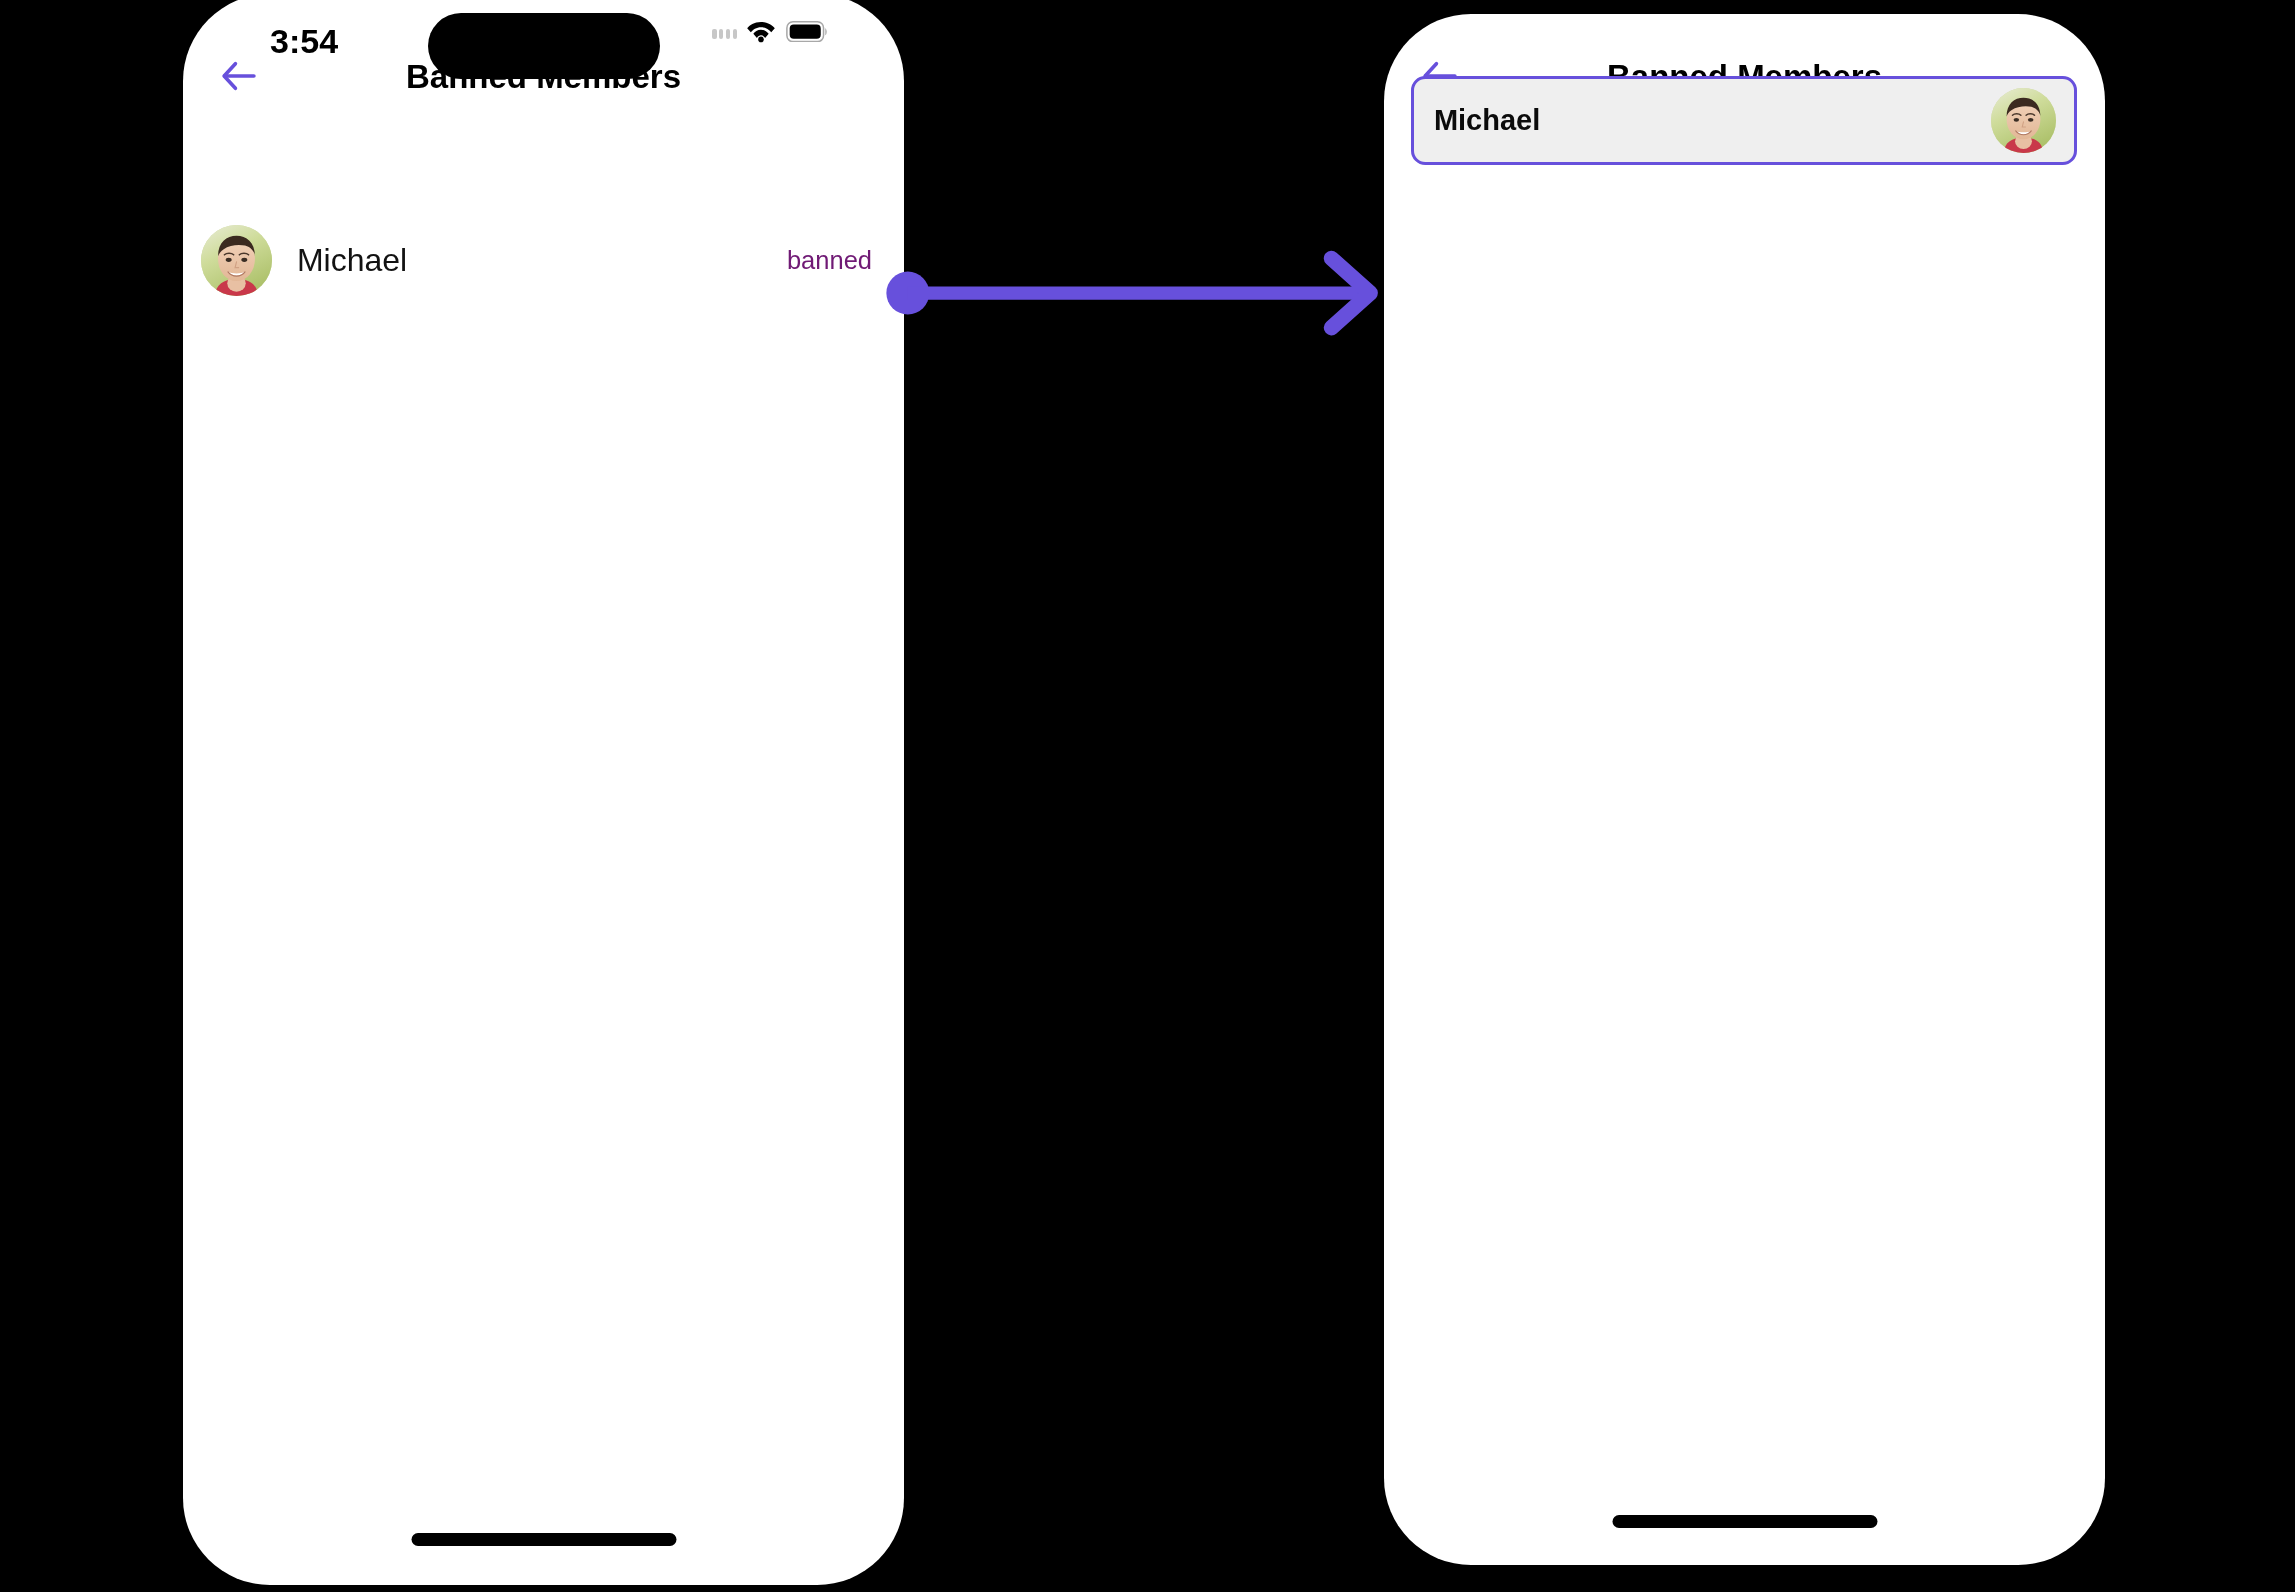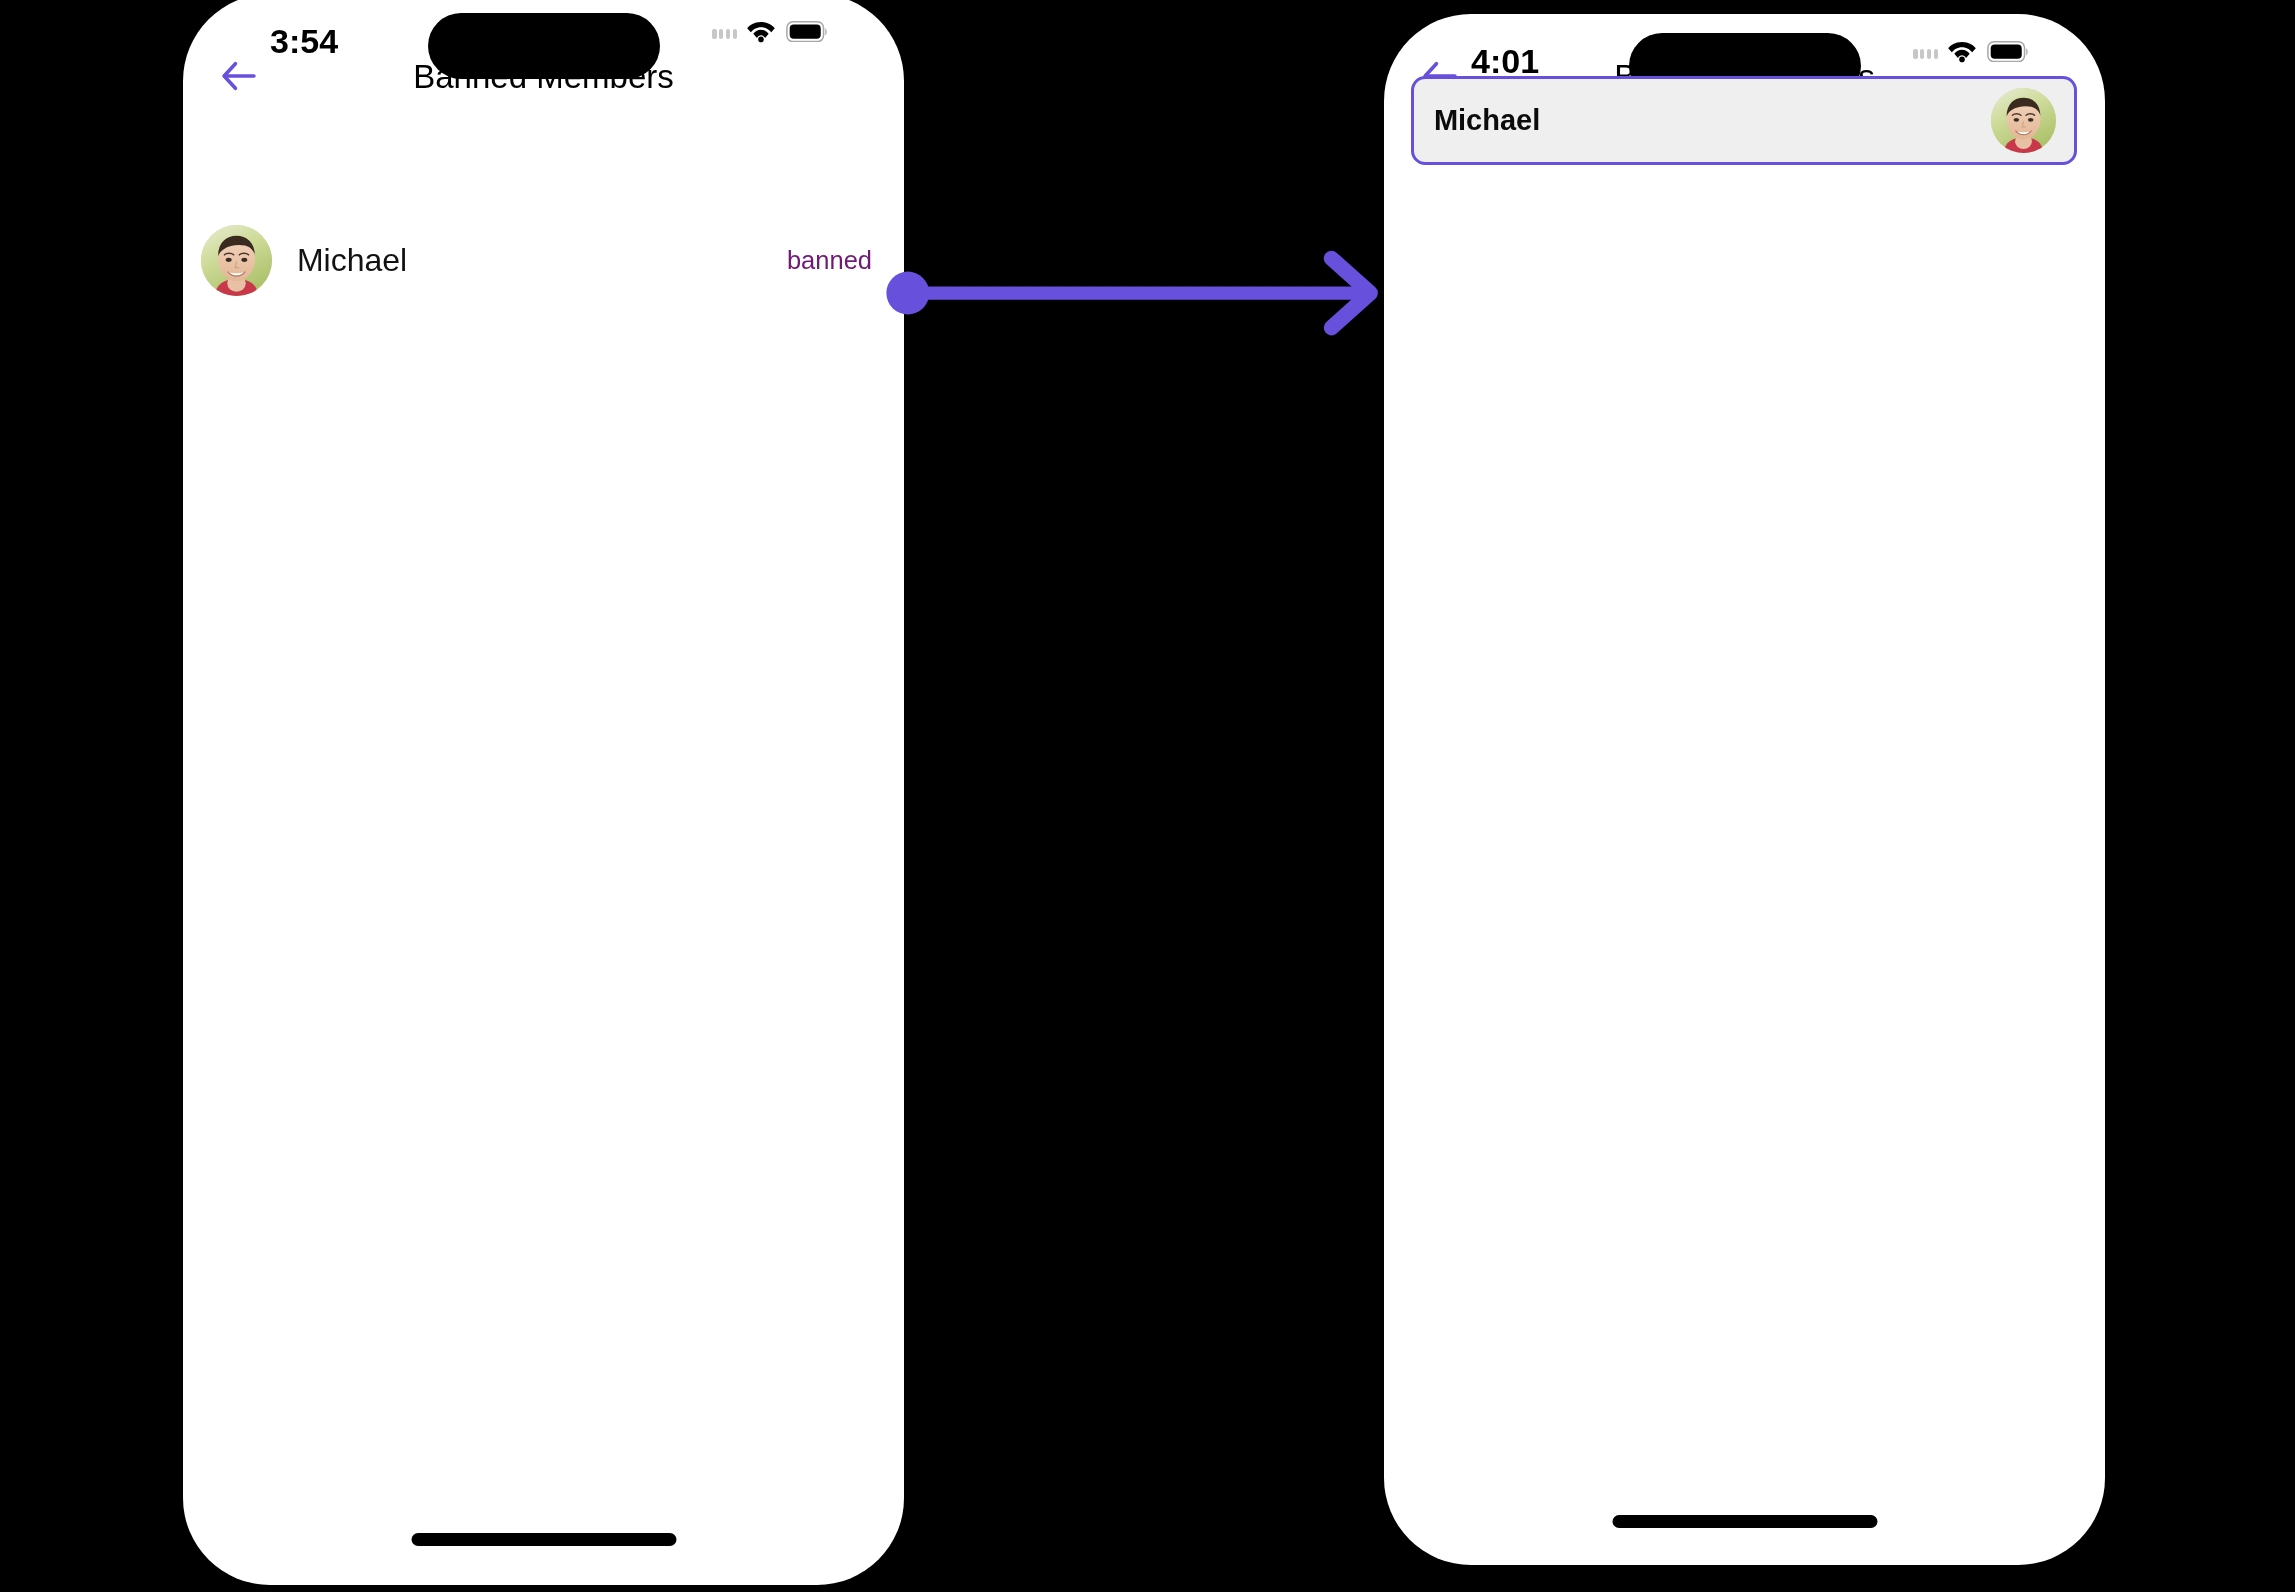--- a/index.html
+++ b/index.html
@@ -108,21 +108,21 @@
   }
   .nav-title {
     position: absolute;
     left: 0;
     top: 0;
     width: 100%;
     height: 56px;
     line-height: 56px;
     text-align: center;
     font-size: 33px;
-    font-weight: 400;
+    font-weight: 700;
     color: #000000;
   }
 
   
   .avatar {
     border-radius: 50%;
     overflow: hidden;
     position: relative;
     background: #cfd9a8;
     flex: none;
@@ -270,46 +270,20 @@
     </span>
     <span class="row-name-plain">Michael</span>
     <span class="row-status">banned</span>
   </div>
 
   <div class="home-indicator" style="bottom:39px;"></div>
 </div>
 
 <div class="phone" id="phone-right">
 
-  <div class="status-bar">
-    <div class="status-time">4:01</div>
-    <div class="dynamic-island"></div>
-    <div class="status-right">
-      <span class="signal-dots">
-        <i></i>
-          <i></i>
-          <i></i>
-          <i></i>
-      </span>
-      <span class="wifi-icon">
-        <svg width="30" height="22.5" viewBox="0 0 58 44">
-          <path d="M29 4 C16 4 6 11 2 16 L9 24 C13 19 20 14 29 14 C38 14 45 19 49 24 L56 16 C52 11 42 4 29 4 Z" fill="#000"></path>
-          <path d="M29 19 C22 19 17 23 14 27 L21 35 C23 32 26 30 29 30 C32 30 35 32 37 35 L44 27 C41 23 36 19 29 19 Z" fill="#000"></path>
-          <circle cx="29" cy="38" r="5.5" fill="#000"></circle>
-        </svg>
-      </span>
-      <span class="battery-icon">
-        <svg width="42" height="21.4" viewBox="0 0 82 42">
-          <rect x="1.5" y="1.5" width="72" height="39" rx="12" ry="12" fill="none" stroke="#a8a8a8" stroke-width="3"></rect>
-          <rect x="7" y="7" width="61" height="28" rx="8" ry="8" fill="#000"></rect>
-          <path d="M77 14 C80.5 16 80.5 26 77 28 Z" fill="#a8a8a8"></path>
-        </svg>
-      </span>
-    </div>
-  </div>
 
   <div class="nav-bar" style="top:35px;">
     <div class="nav-back">
       <span>
         <svg width="38" height="34" viewBox="0 0 74 66">
           <path d="M30 9 L8 33 L30 57" fill="none" stroke="#6750dc" stroke-width="7" stroke-linecap="round" stroke-linejoin="round"></path>
           <path d="M9 33 L66 33" fill="none" stroke="#6750dc" stroke-width="7" stroke-linecap="round"></path>
         </svg>
       </span>
     </div>

